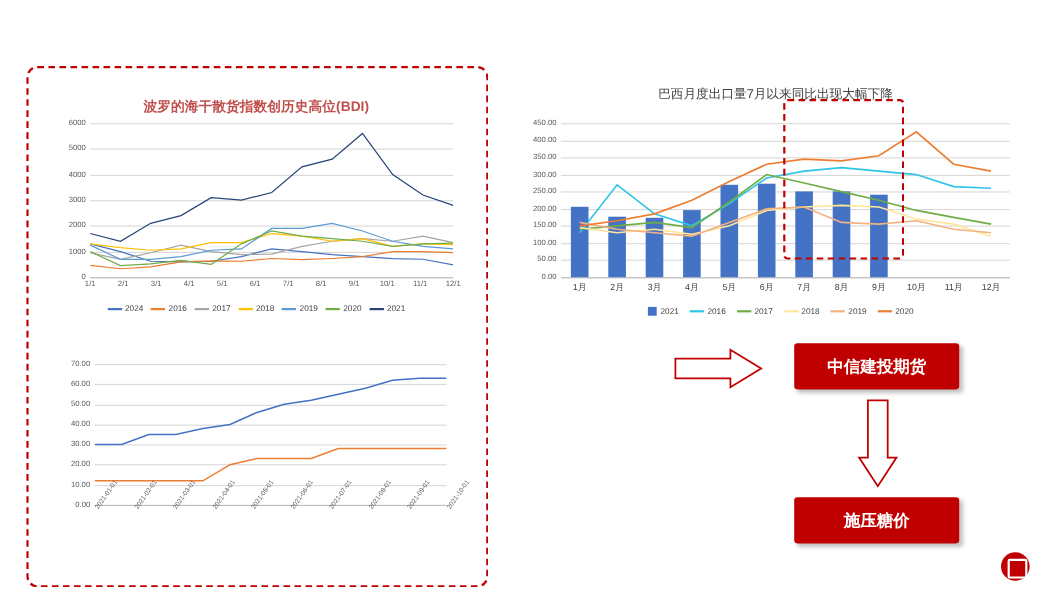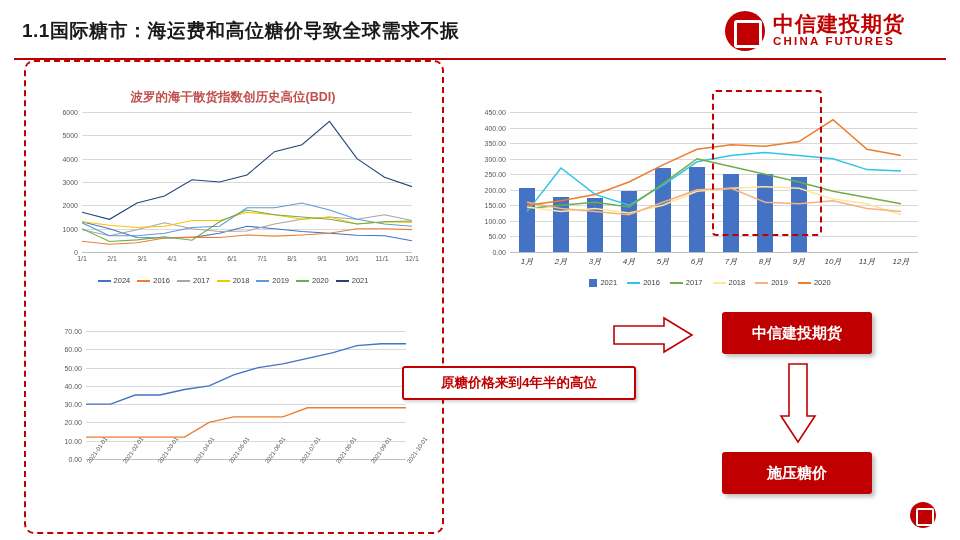--- a/index.html
+++ b/index.html
@@ -37,45 +37,36 @@
   
   .frt{position:absolute;left:34px;top:305px;width:398px;height:222px;}
   .frt .plot{position:absolute;left:52px;top:26px;width:320px;height:128px;}
   .frt .yl{position:absolute;right:100%;margin-right:4px;transform:translateY(-50%);font-size:7px;color:#595959;}
   .frt .xl{position:absolute;top:100%;font-size:6px;color:#595959;transform-origin:left top;transform:rotate(-55deg);white-space:nowrap;margin-top:2px;}
 
   
   .bex{position:absolute;left:470px;top:78px;width:470px;height:220px;}
   .bex .plot{position:absolute;left:40px;top:34px;width:408px;height:140px;}
   .bex .yl{position:absolute;right:100%;margin-right:4px;transform:translateY(-50%);font-size:7px;color:#595959;}
-  .bex .xl{position:absolute;top:100%;margin-top:4px;transform:translateX(-50%);font-size:8px;color:#404040;font-style:italic;}
+  .bex .xl{position:absolute;top:100%;margin-top:4px;transform:translateX(-50%);font-size:8px;color:#404040;}
   .bex-dash{position:absolute;border:2px dashed #c00000;border-radius:4px;}
 
   
   .redbox{position:absolute;background:#c00000;color:#fff;font-weight:bold;display:flex;align-items:center;justify-content:center;text-align:center;border-radius:3px;box-shadow:3px 3px 4px rgba(0,0,0,.25);}
   .whitebox{position:absolute;background:#fff;border:2px solid #c00000;color:#c00000;font-weight:bold;display:flex;align-items:center;justify-content:center;border-radius:3px;box-shadow:2px 2px 3px rgba(0,0,0,.18);}
   .footer-brand{position:absolute;right:24px;bottom:12px;display:flex;align-items:center;gap:8px;}
   .footer-logo{width:26px;height:26px;border-radius:50%;background:#c00000;position:relative;}
   .footer-logo:after{content:"";position:absolute;left:6px;top:6px;width:14px;height:14px;border:2px solid #fff;border-radius:2px;}
   .footer-text{font-size:17px;color:#7f7f7f;letter-spacing:1px;font-family:"Liberation Serif",serif;}
 </style>
 </head>
 <body>
 
 <div class="page">
 
-  <div class="header">
-    <div class="header-title">1.1国际糖市：海运费和高位糖价导致全球需求不振</div>
-    <div class="logo">
-      <div class="logo-mark"></div>
-      <div class="logo-cn">中信建投期货</div>
-      <div class="logo-en">CHINA FUTURES</div>
-    </div>
-    <div class="header-rule"></div>
-  </div>
 
   <div class="dash-box"></div>
 
   <div class="bdi">
     <div class="chart-title" style="position:absolute;left:0;top:0;width:398px;">波罗的海干散货指数创历史高位(BDI)</div>
     <div class="plot" id="bdi-plot">
         <div class="grid-line" style="left: 0px; top: 140px; width: 330px;"></div>
         <div class="yl" style="top: 140px;">0</div>
         <div class="grid-line" style="left: 0px; top: 116.667px; width: 330px;"></div>
         <div class="yl" style="top: 116.667px;">1000</div>
@@ -175,20 +166,21 @@
         <div class="xl" style="left: 177.778px;">2021-06-01</div>
         <div class="xl" style="left: 213.333px;">2021-07-01</div>
         <div class="xl" style="left: 248.889px;">2021-08-01</div>
         <div class="xl" style="left: 284.444px;">2021-09-01</div>
         <div class="xl" style="left: 320px;">2021-10-01</div>
       </div>
   </div>
 
   <div class="bex">
     <div style="position:absolute;left:0;top:0;width:470px;text-align:center;font-size:11.5px;color:#404040;line-height:1.5;">
+      <div>巴西月度出口量7月以来同比出现大幅下降</div>
     </div>
     <div class="plot" id="bex-plot">
         <div class="grid-line" style="left: 0px; top: 140px; width: 408px;"></div>
         <div class="yl" style="top: 140px;">0.00</div>
         <div class="grid-line" style="left: 0px; top: 124.444px; width: 408px;"></div>
         <div class="yl" style="top: 124.444px;">50.00</div>
         <div class="grid-line" style="left: 0px; top: 108.889px; width: 408px;"></div>
         <div class="yl" style="top: 108.889px;">100.00</div>
         <div class="grid-line" style="left: 0px; top: 93.3333px; width: 408px;"></div>
         <div class="yl" style="top: 93.3333px;">150.00</div>
@@ -257,21 +249,20 @@
           <span>2019</span>
         </div>
         <div class="legend-item">
           <span class="legend-swatch" style="background: rgb(237, 125, 49);"></span>
           <span>2020</span>
         </div>
       </div>
   </div>
 
 
-  <div class="whitebox" style="left:402px;top:366px;width:230px;height:30px;font-size:13.5px;">原糖价格来到4年半的高位</div>
 
   <svg style="position:absolute;left:612px;top:316px;width:84px;height:38px;">
     <polygon points="2,10 52,10 52,2 80,19 52,36 52,28 2,28" fill="#ffffff" stroke="#c00000" stroke-width="1.6"></polygon>
   </svg>
 
   <div class="redbox" style="left:722px;top:312px;width:150px;height:42px;font-size:15px;">中信建投期货</div>
 
   <svg style="position:absolute;left:778px;top:362px;width:40px;height:84px;">
     <polygon points="11,2 29,2 29,54 37,54 20,80 3,54 11,54" fill="#ffffff" stroke="#c00000" stroke-width="1.6"></polygon>
   </svg>

